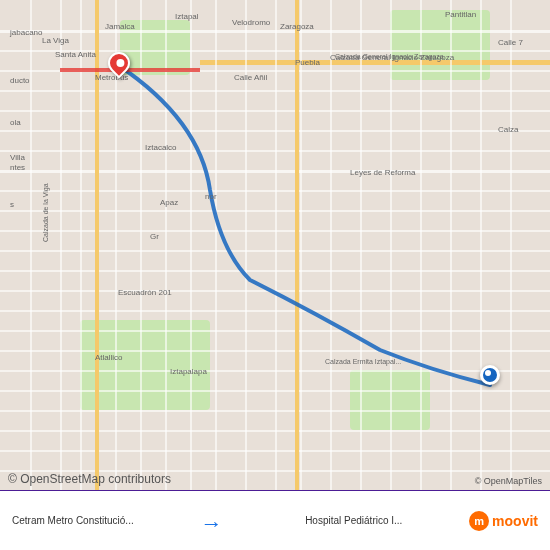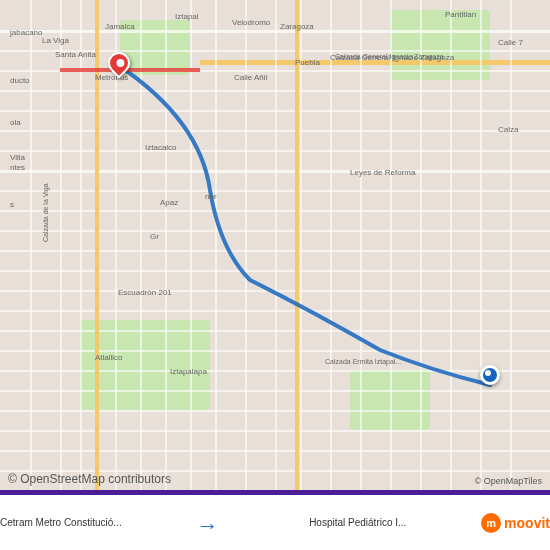--- a/index.html
+++ b/index.html
@@ -172,22 +172,22 @@
     .bottom-bar {
       position: absolute;
       bottom: 0;
       left: 0;
       right: 0;
       height: 60px;
       background: #fff;
       display: flex;
       align-items: center;
       justify-content: space-between;
-      padding: 0 0;
-      border-top: 5px solid #4c1d95;
+      padding: 0 12px;
+      border-top: 1px solid #4c1d95;
     }
 
     .bottom-bar-left {
       display: flex;
       align-items: center;
       gap: 6px;
       max-width: 220px;
     }
 
     .bottom-bar-arrow {

